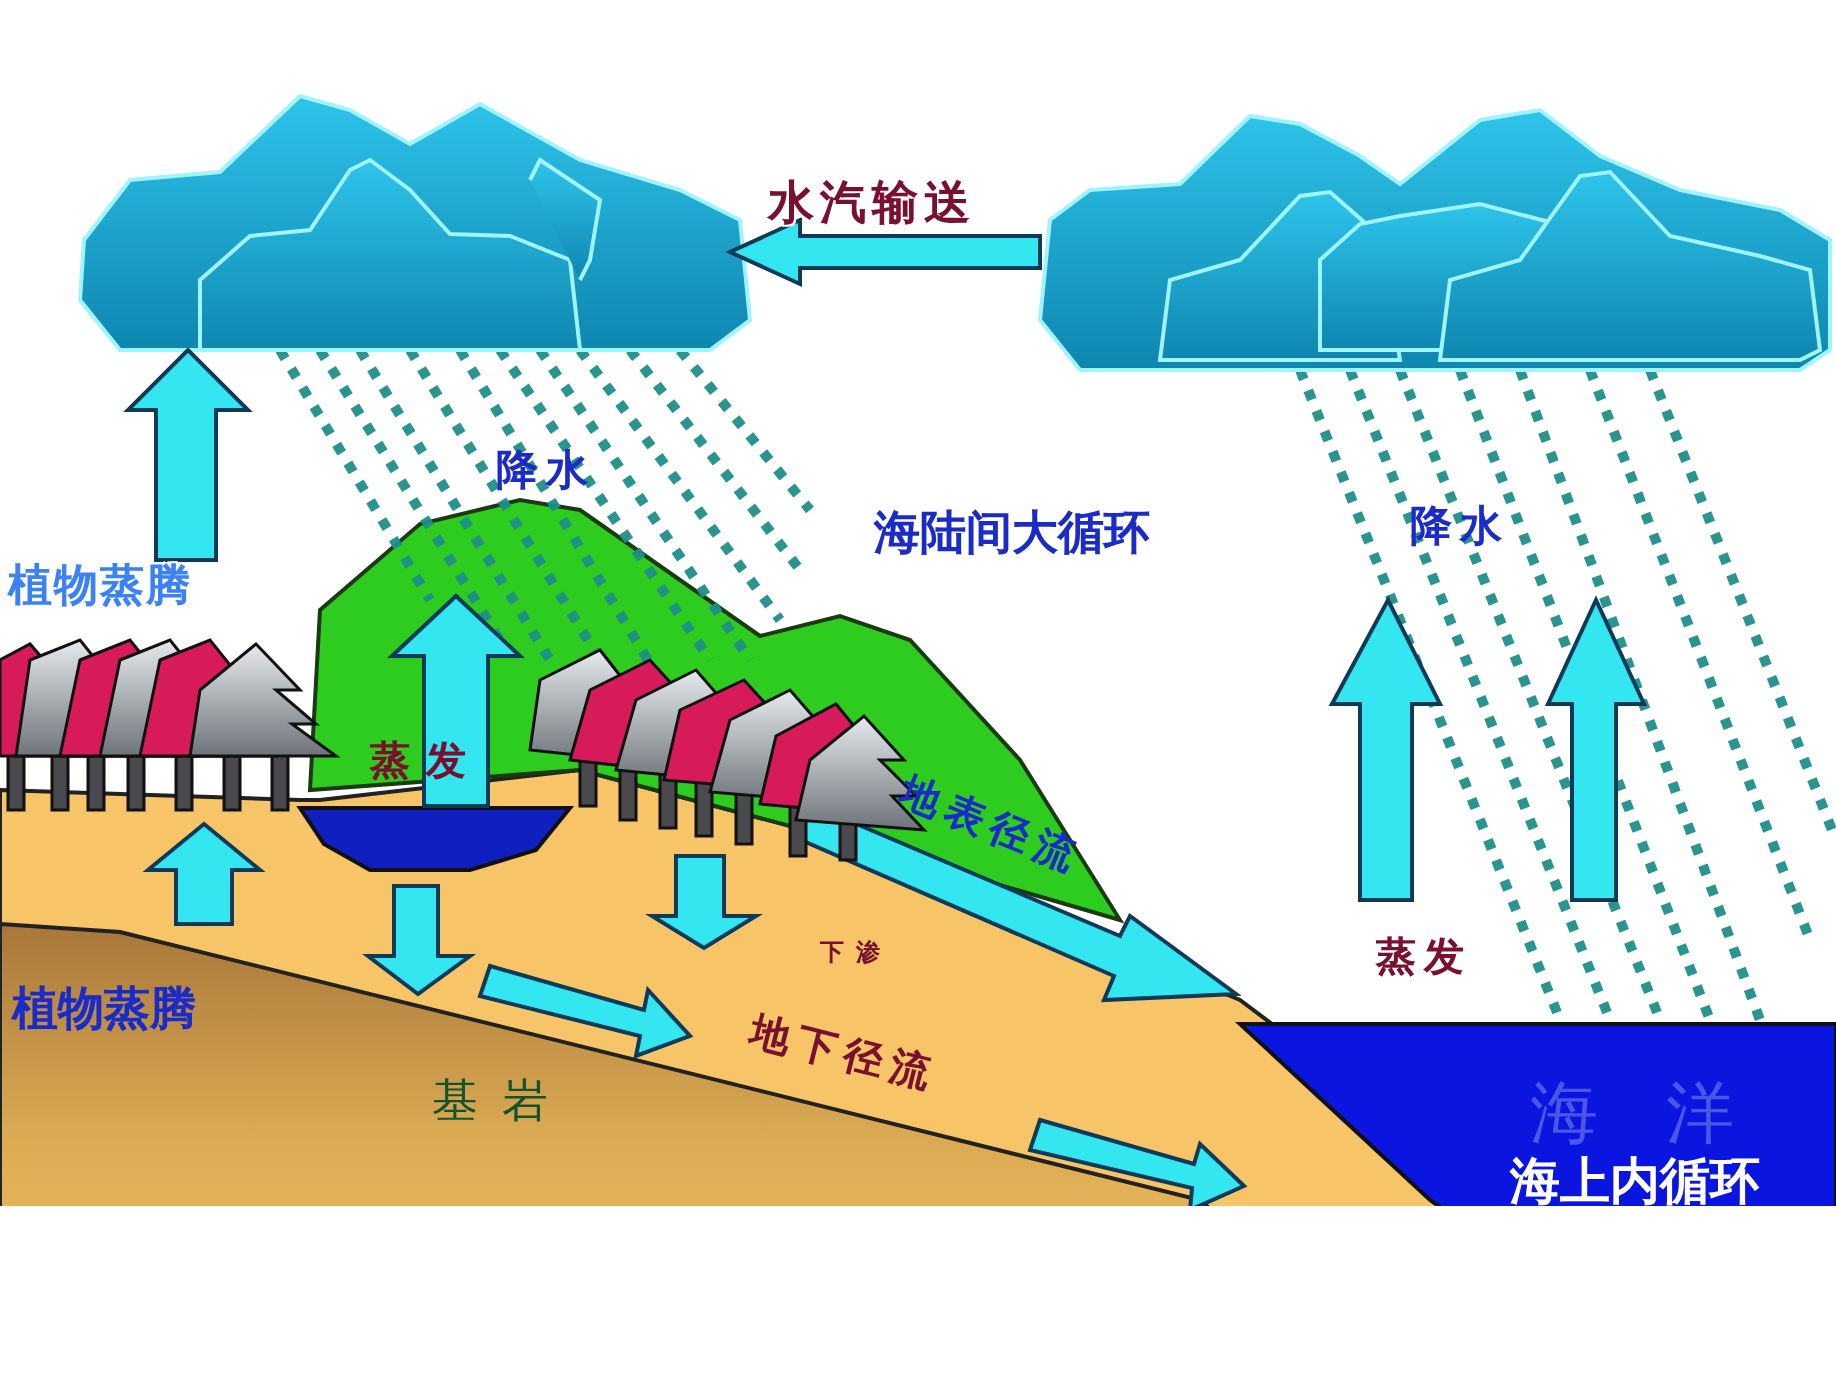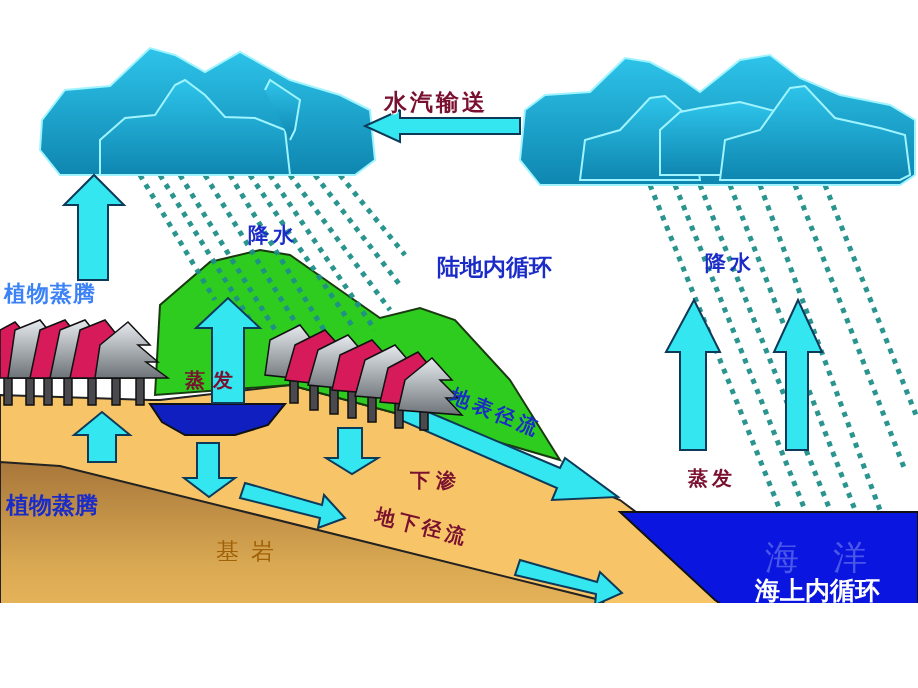--- a/index.html
+++ b/index.html
@@ -160,27 +160,27 @@
     <polygon points="340,355 372,340 392,362 379,362 397,380 384,380 405,396 332,390" fill="#d61a5a"></polygon>
     <polygon points="365,360 395,345 415,368 402,368 422,386 408,386 428,402 355,396" fill="url(#gTreeG)"></polygon>
     <polygon points="388,368 418,352 436,374 424,374 442,392 430,392 448,408 380,402" fill="#d61a5a"></polygon>
     <polygon points="405,380 432,358 452,380 440,380 458,398 446,398 462,415 398,410" fill="url(#gTreeG)"></polygon>
   </g>
 </svg>
 
 <div class="lbl maroon shadow-w" style="left:384px;top:91px;font-size:23px;letter-spacing:3px;">水汽输送</div>
 <div class="lbl teal shadow-w" style="left:4px;top:283px;font-size:22px;letter-spacing:1px;">植物蒸腾</div>
 <div class="lbl blue" style="left:248px;top:225px;font-size:21px;letter-spacing:4px;">降水</div>
-<div class="lbl blue shadow-w" style="left:437px;top:256px;font-size:23px;">陆地内循环</div>
+<div class="lbl blue shadow-w" style="left:437px;top:256px;font-size:23px;">海陆间大循环</div>
 <div class="lbl maroon" style="left:185px;top:370px;font-size:20px;letter-spacing:8px;">蒸发</div>
 <div class="lbl blue" style="left:455px;top:385px;font-size:20px;letter-spacing:4px;transform:rotate(22deg);transform-origin:left top;">地表径流</div>
-<div class="lbl maroon" style="left:410px;top:470px;font-size:20px;letter-spacing:6px;">下渗</div>
+<div class="lbl maroon" style="left:410px;top:470px;font-size:12px;letter-spacing:6px;">下渗</div>
 <div class="lbl maroon" style="left:378px;top:505px;font-size:20px;letter-spacing:4px;transform:rotate(14deg);transform-origin:left top;">地下径流</div>
 <div class="lbl blue" style="left:6px;top:494px;font-size:23px;">植物蒸腾</div>
-<div class="lbl" style="left:216px;top:540px;font-size:23px;font-weight:normal;color:#a16207;letter-spacing:12px;font-family:'DejaVu Serif', serif;">基岩</div>
+<div class="lbl" style="left:216px;top:540px;font-size:23px;font-weight:normal;color:#14532d;letter-spacing:12px;font-family:'DejaVu Serif', serif;">基岩</div>
 <div class="lbl blue" style="left:705px;top:253px;font-size:21px;letter-spacing:4px;">降水</div>
 <div class="lbl maroon" style="left:688px;top:468px;font-size:20px;letter-spacing:4px;">蒸发</div>
 <div class="lbl" style="left:765px;top:540px;font-size:34px;font-weight:normal;color:#4a56e8;font-family:'DejaVu Serif', serif;">海　洋</div>
 <div class="lbl" style="left:730px;top:642px;font-size:28px;color:rgba(255,255,255,0.55);font-weight:normal;">
   <span style="display:inline-block;width:34px;height:28px;border-radius:50% 50% 40% 40%;background:rgba(255,255,255,0.5);vertical-align:middle;margin-right:6px;"></span><span>悟空问答</span>
 </div>
 
 <div class="lbl" style="left:755px;top:578px;font-size:25px;color:#ffffff;">海上内循环</div>
 <div class="lbl" style="left:785px;top:650px;font-size:22px;color:#4c1d95;text-shadow:1px 1px 0 #fff,-1px -1px 0 #fff,1px -1px 0 #fff,-1px 1px 0 #fff;font-style:italic;">广东龙网</div>
 </div>

